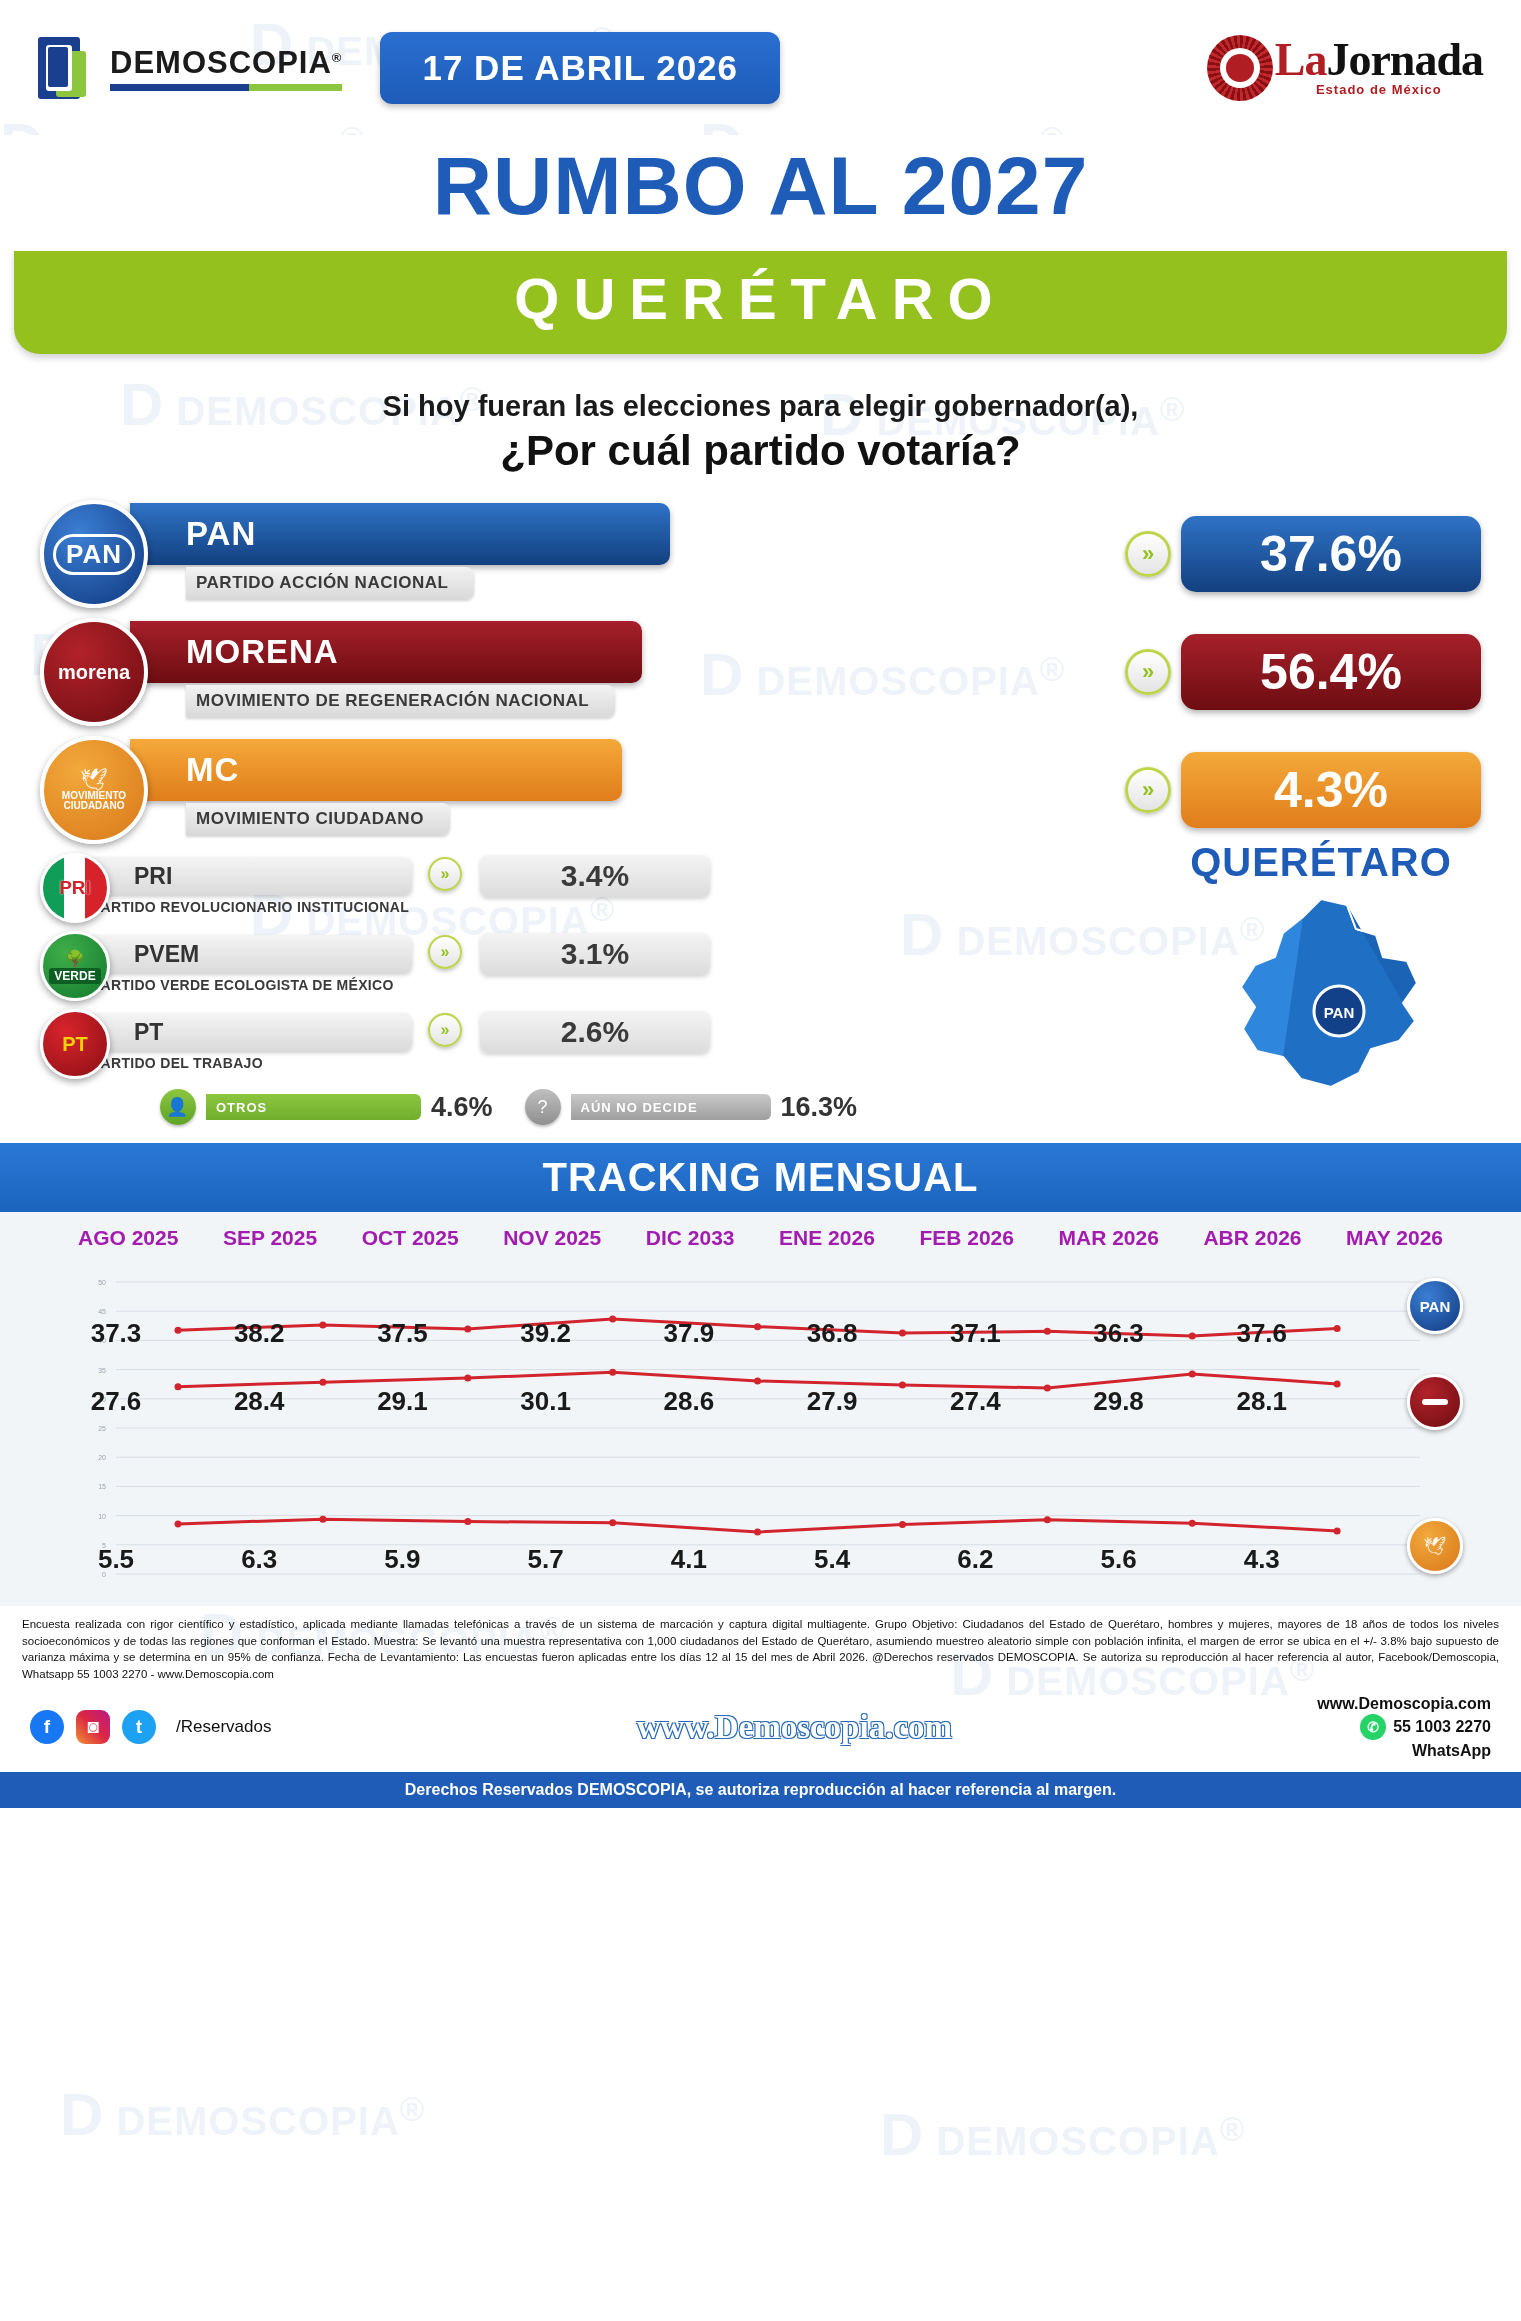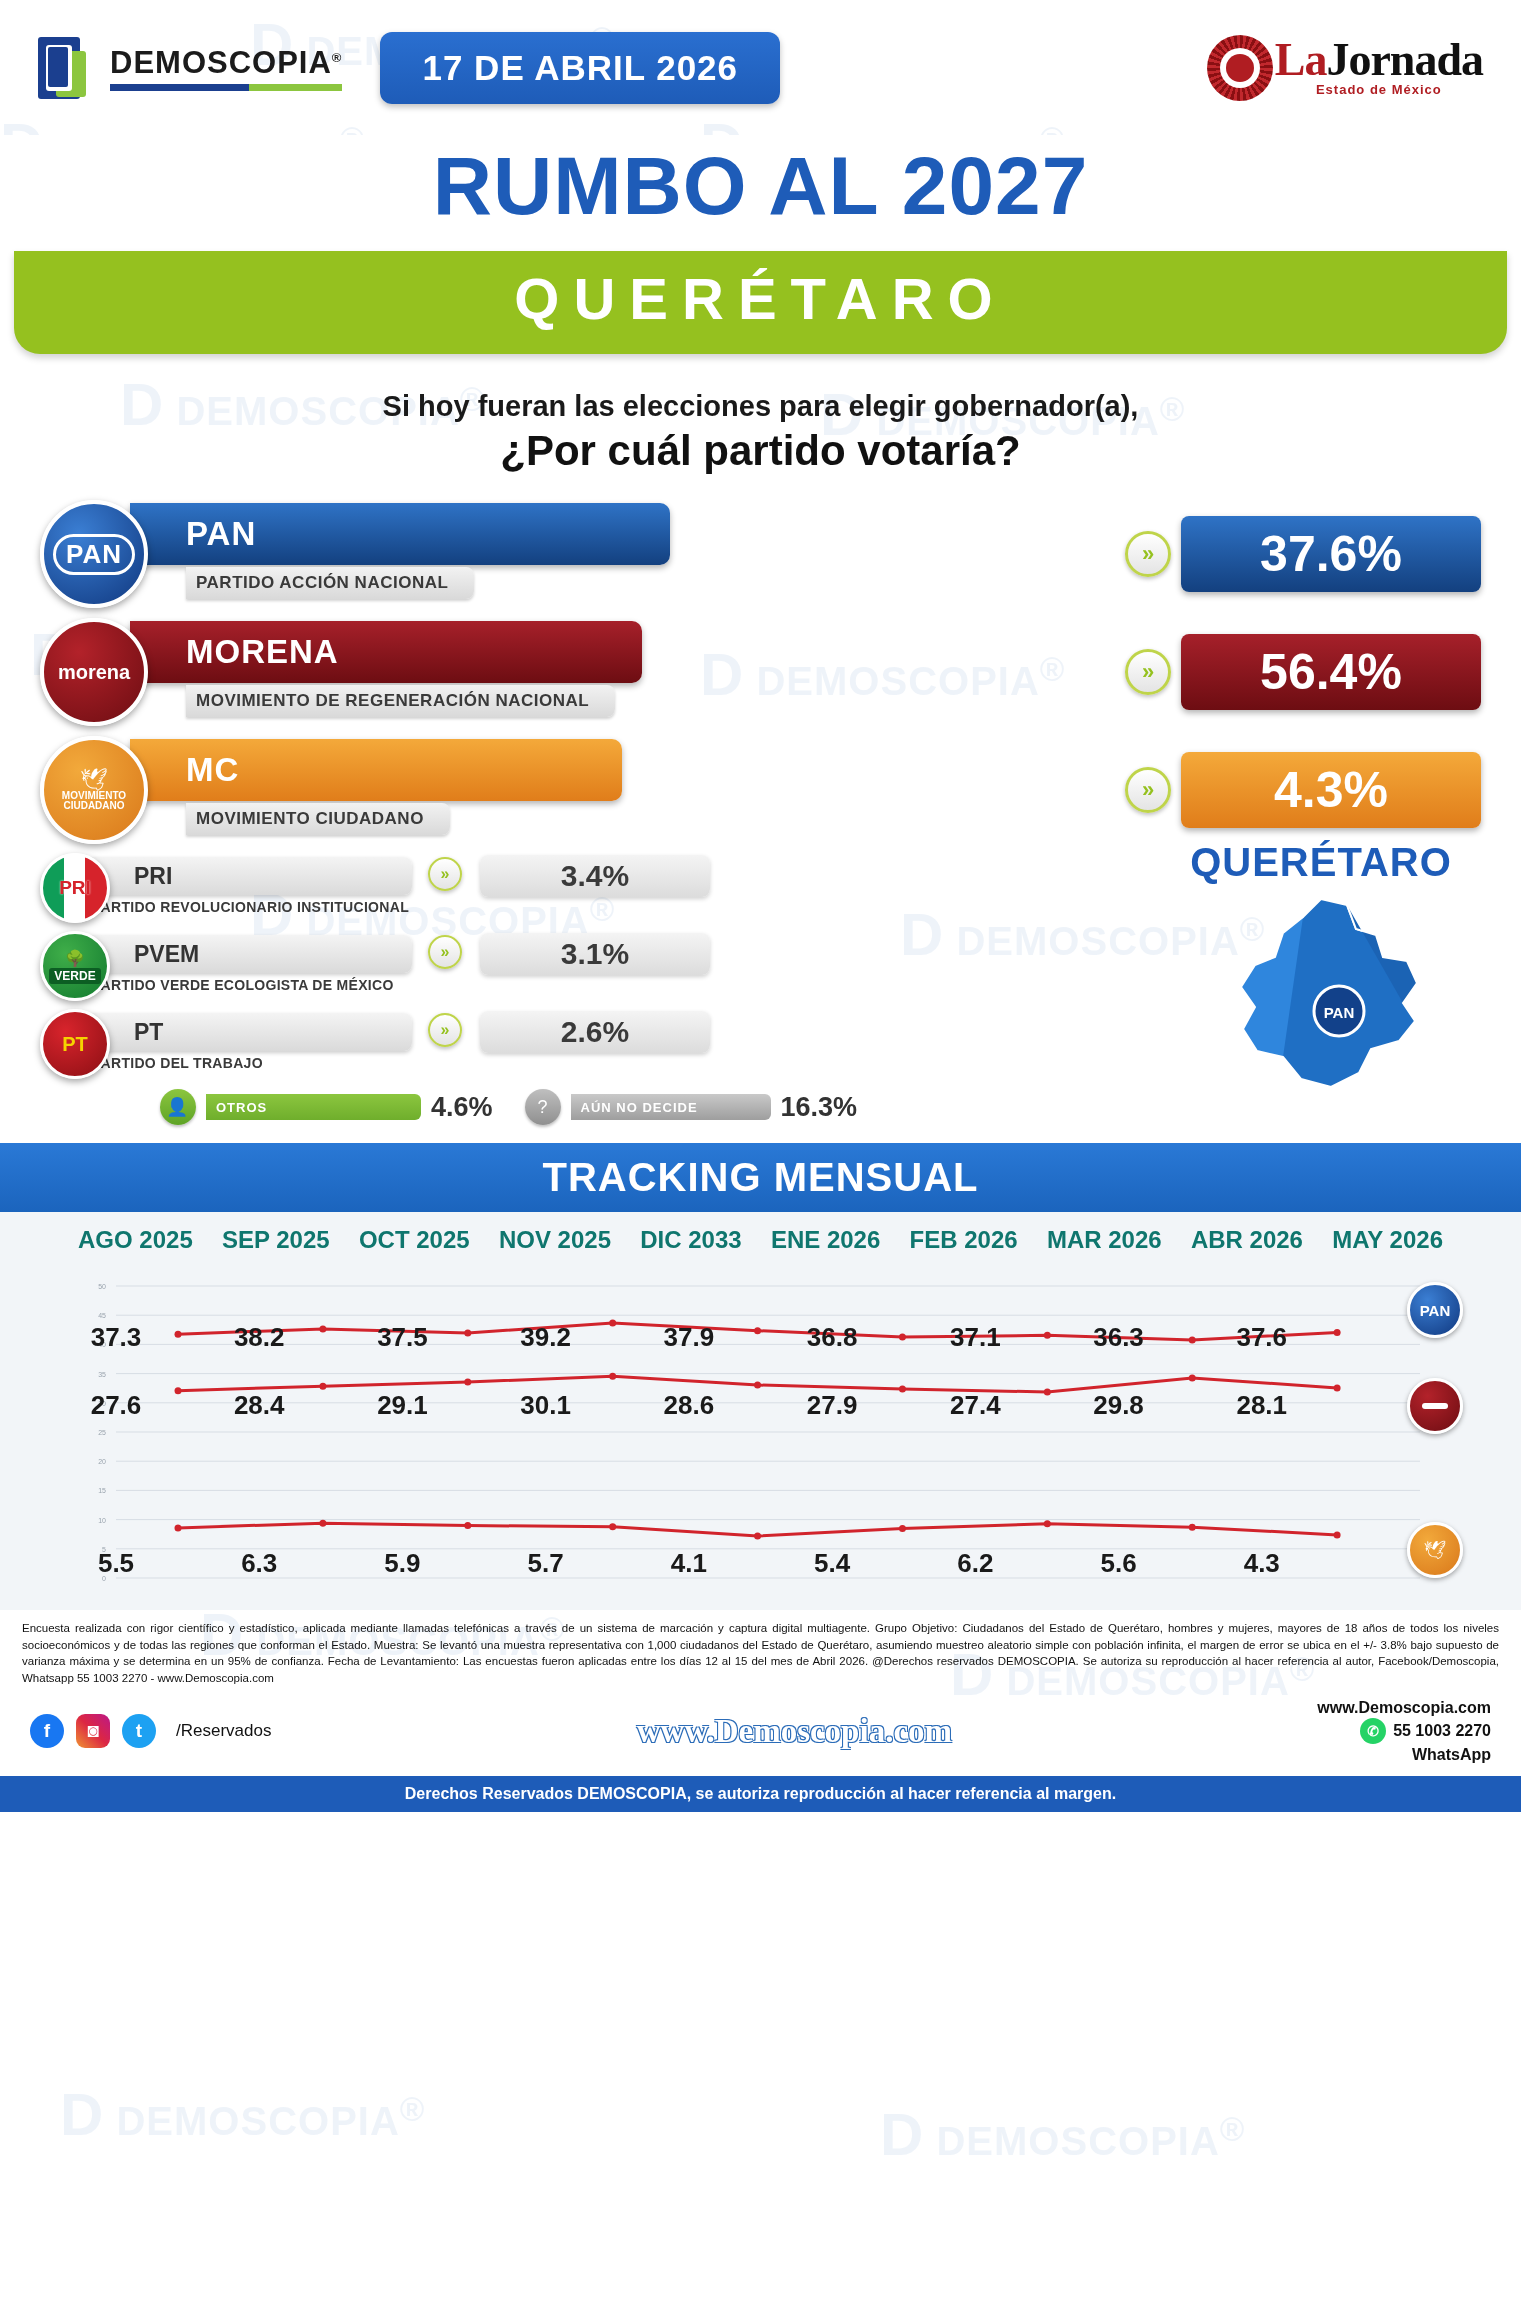--- a/index.html
+++ b/index.html
@@ -151,21 +151,21 @@
     border:3px solid #bfd44a;
     display:flex;align-items:center;justify-content:center;
     color:#95c11f;font-size:22px;font-weight:bold;
     box-shadow:0 2px 4px rgba(0,0,0,0.25);
     flex:0 0 46px;
     position:relative;z-index:3;
   }
   .chev.sm{width:34px;height:34px;flex:0 0 34px;font-size:16px;border-width:2px;}
   .pctbox {
     height:76px; width:300px;
-    border-radius:8px;
+    border-radius:15px;
     display:flex;align-items:center;justify-content:center;
     color:#fff;font-size:50px;font-weight:bold;
     box-shadow:0 3px 6px rgba(0,0,0,0.3);
     margin-left:10px;
   }
   .pctbox.pan{background:linear-gradient(180deg,#2f73c6,#13407f);}
   .pctbox.morena{background:linear-gradient(180deg,#a6202a,#6d0d12);}
   .pctbox.mc{background:linear-gradient(180deg,#f4a93a,#e07d1a);}
 
   
@@ -209,21 +209,21 @@
 
   
   .tracking{margin-top:18px;}
   .track-head{
     background:linear-gradient(180deg,#2a79d6,#1b64bd);
     text-align:center;padding:12px 0;
   }
   .track-head h3{color:#fff;font-size:40px;font-weight:bold;letter-spacing:1px;}
   .track-body{background:#f2f5f8;padding:14px 0 10px;position:relative;}
   .months{display:flex;justify-content:space-between;padding:0 78px;}
-  .months span{color:#0f766e;font-size:24px;font-weight:bold;}
+  .months span{color:#a21caf;font-size:21px;font-weight:bold;}
   .chartbox{position:relative;height:340px;margin-top:6px;}
   .vals{position:absolute;left:0;right:0;display:flex;justify-content:space-between;padding:0 66px;}
   .vals span{font-size:26px;font-weight:bold;color:#1a1a1a;width:100px;text-align:center;}
   .line-badge{position:absolute;width:56px;height:56px;border-radius:50%;display:flex;align-items:center;justify-content:center;border:3px solid #fff;box-shadow:0 2px 5px rgba(0,0,0,0.35);}
   .lb-pan{background:radial-gradient(circle at 35% 30%,#3b7fd4,#10387f);color:#fff;font-weight:bold;font-size:15px;}
   .lb-morena{background:radial-gradient(circle at 35% 30%,#b3222a,#6d0d12);}
   .lb-morena i{display:block;width:26px;height:6px;background:#fff;border-radius:3px;}
   .lb-mc{background:radial-gradient(circle at 35% 30%,#f2a93b,#d9781a);color:#fff;font-size:18px;}
 
   

